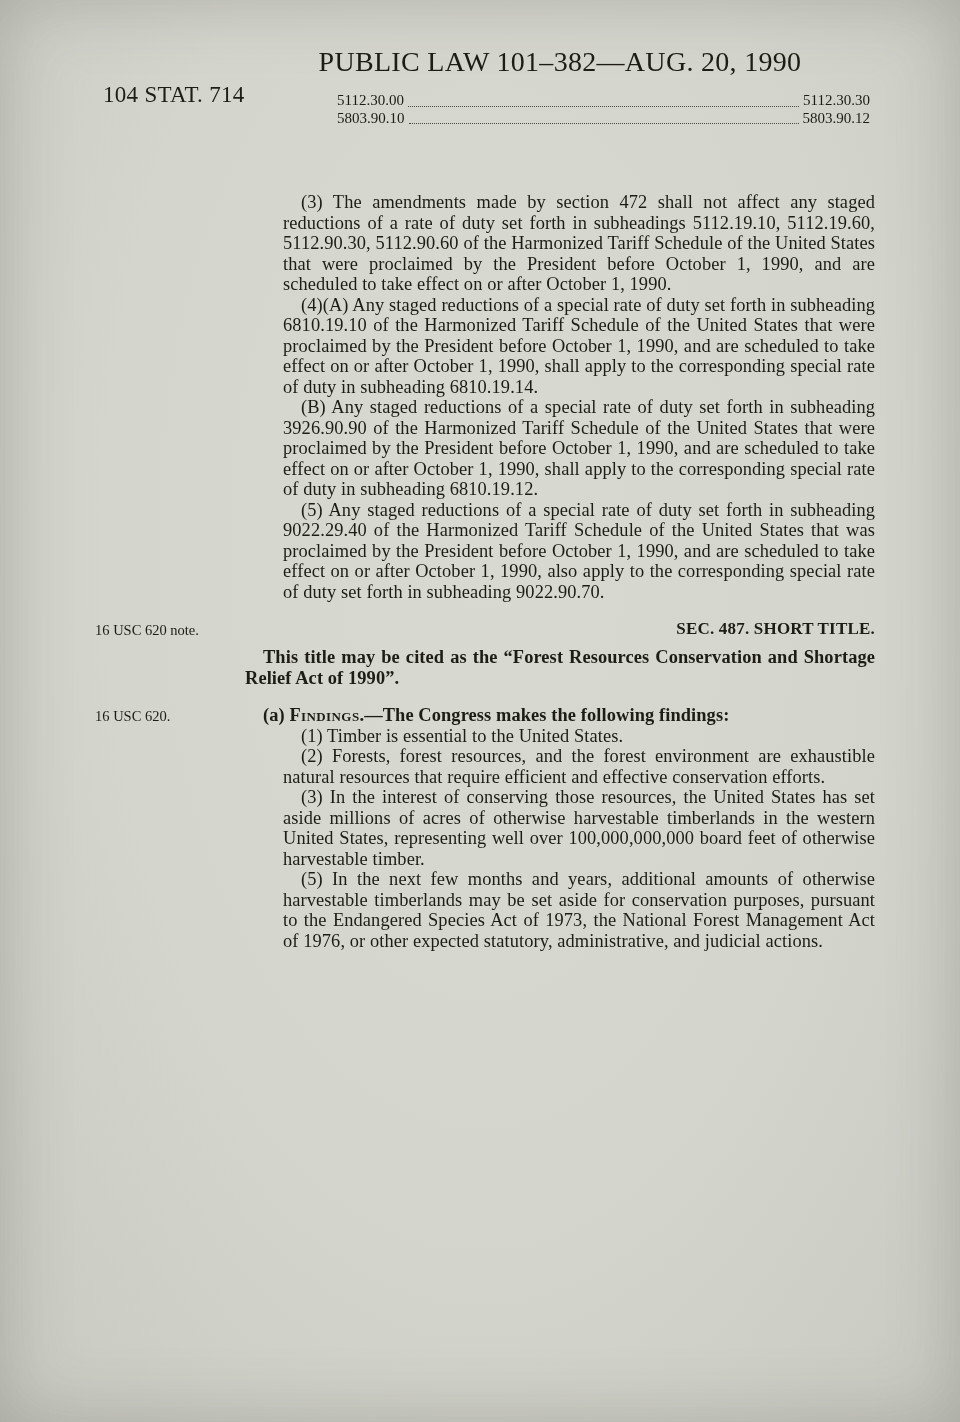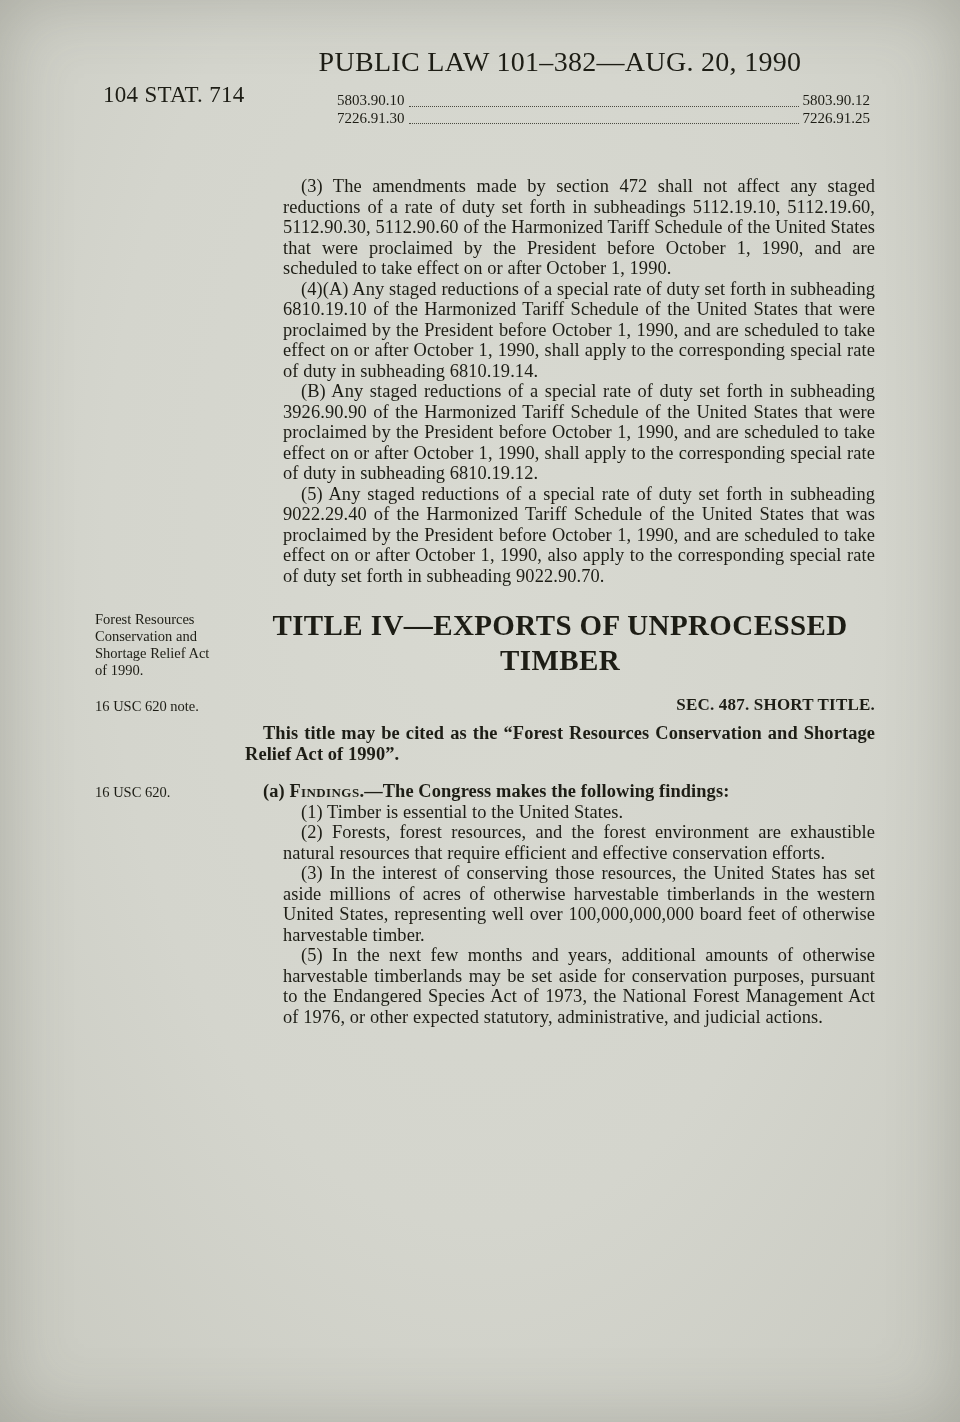--- a/index.html
+++ b/index.html
@@ -21,21 +21,21 @@
   .law-title { position: absolute; left: 150px; width: 630px; top: 0; text-align: center; font-size: 28px; letter-spacing: 0.3px; }
 
   
   .tariff-table { position: absolute; top: 92px; left: 337px; width: 533px; font-size: 15px; }
   .trow { display: flex; line-height: 17.5px; }
   .tleft { white-space: nowrap; }
   .tright { white-space: nowrap; }
   .leader { flex: 1; align-self: flex-end; height: 0; border-bottom: 1.6px dotted #4a4a40; margin: 0 4px 3px 4px; }
 
   
-  .main { position: absolute; top: 176px; left: 245px; width: 630px; font-size: 18.4px; line-height: 20.5px; text-align: justify; letter-spacing: 0.1px; }
+  .main { position: absolute; top: 192px; left: 245px; width: 630px; font-size: 18.4px; line-height: 20.5px; text-align: justify; letter-spacing: 0.1px; }
   .main p { margin: 0; text-indent: 18px; }
   .indented { margin-left: 38px; }
 
   
   .title-section { position: relative; margin-top: 22px; text-align: center; }
   .title-line { font-size: 29px; font-weight: bold; line-height: 35px; letter-spacing: 0.4px; text-align: center; }
   .margin-note {
     position: absolute; left: -150px; width: 122px; top: 3px;
     font-size: 14.5px; line-height: 17px; text-align: left; text-indent: 0;
     letter-spacing: 0; text-align-last: left;
@@ -53,45 +53,40 @@
 
 <div class="page">
 
   <div class="running-head">
     <span class="stat-num">104 STAT. 714</span>
     <span class="law-title">PUBLIC LAW 101–382—AUG. 20, 1990</span>
   </div>
 
   <div class="tariff-table">
     <div class="trow">
+      <span class="tleft">5112.30.00</span>
+      <span class="leader"></span>
+      <span class="tright">5112.30.30</span>
+    </div>
+    <div class="trow">
       <span class="tleft">5803.90.10</span>
       <span class="leader"></span>
       <span class="tright">5803.90.12</span>
-    </div>
-    <div class="trow">
-      <span class="tleft">7226.91.30</span>
-      <span class="leader"></span>
-      <span class="tright">7226.91.25</span>
     </div>
   </div>
 
   <div class="main">
 
     <div class="indented">
       <p>(3) The amendments made by section 472 shall not affect any staged reductions of a rate of duty set forth in subheadings 5112.19.10, 5112.19.60, 5112.90.30, 5112.90.60 of the Harmonized Tariff Schedule of the United States that were proclaimed by the President before October 1, 1990, and are scheduled to take effect on or after October 1, 1990.</p>
       <p>(4)(A) Any staged reductions of a special rate of duty set forth in subheading 6810.19.10 of the Harmonized Tariff Schedule of the United States that were proclaimed by the President before October 1, 1990, and are scheduled to take effect on or after October 1, 1990, shall apply to the corresponding special rate of duty in subheading 6810.19.14.</p>
       <p>(B) Any staged reductions of a special rate of duty set forth in subheading 3926.90.90 of the Harmonized Tariff Schedule of the United States that were proclaimed by the President before October 1, 1990, and are scheduled to take effect on or after October 1, 1990, shall apply to the corresponding special rate of duty in subheading 6810.19.12.</p>
       <p>(5) Any staged reductions of a special rate of duty set forth in subheading 9022.29.40 of the Harmonized Tariff Schedule of the United States that was proclaimed by the President before October 1, 1990, and are scheduled to take effect on or after October 1, 1990, also apply to the corresponding special rate of duty set forth in subheading 9022.90.70.</p>
     </div>
 
-    <div class="title-section">
-      <div class="margin-note">Forest Resources Conservation and Shortage Relief Act of 1990.</div>
-      <div class="title-line">TITLE IV—EXPORTS OF UNPROCESSED</div>
-      <div class="title-line">TIMBER</div>
-    </div>
 
     <div class="sec">
       <div class="margin-note">16 USC 620 note.</div>
       <h3 class="sec-heading">SEC. 487. SHORT TITLE.</h3>
       <p class="sec-body">This title may be cited as the “Forest Resources Conservation and Shortage Relief Act of 1990”.</p>
     </div>
 
     <div class="sec">
       <div class="margin-note">16 USC 620.</div>
       <p class="sec-body"><span>(a) </span><span class="sc">Findings</span><span>.—The Congress makes the following findings:</span></p>

